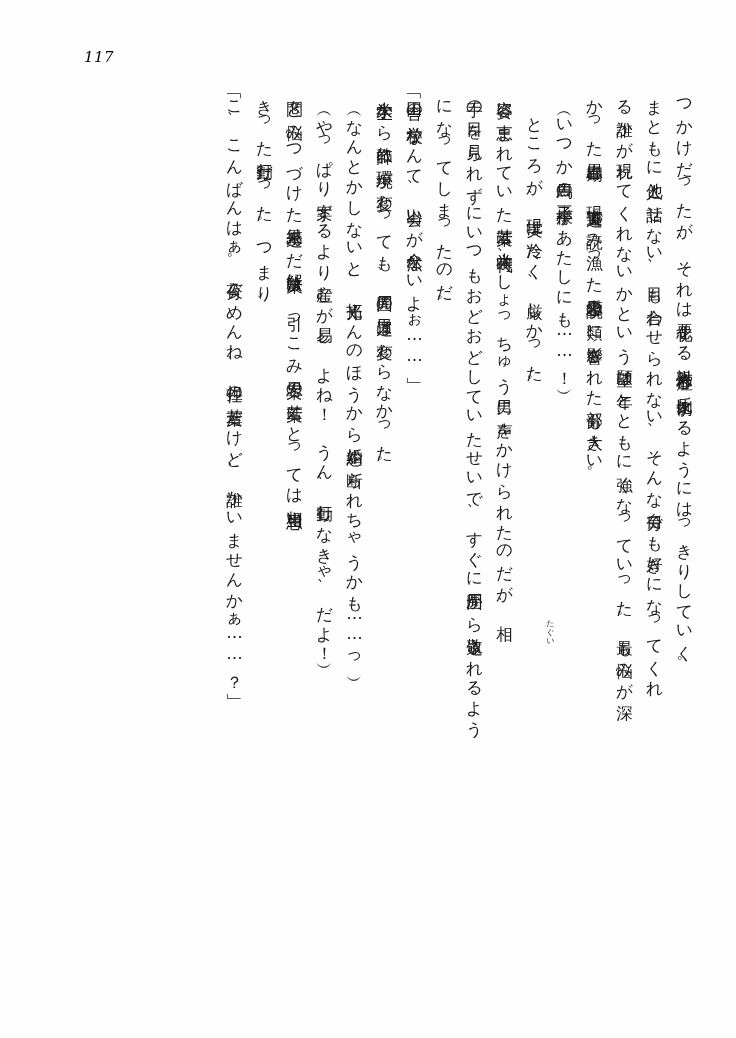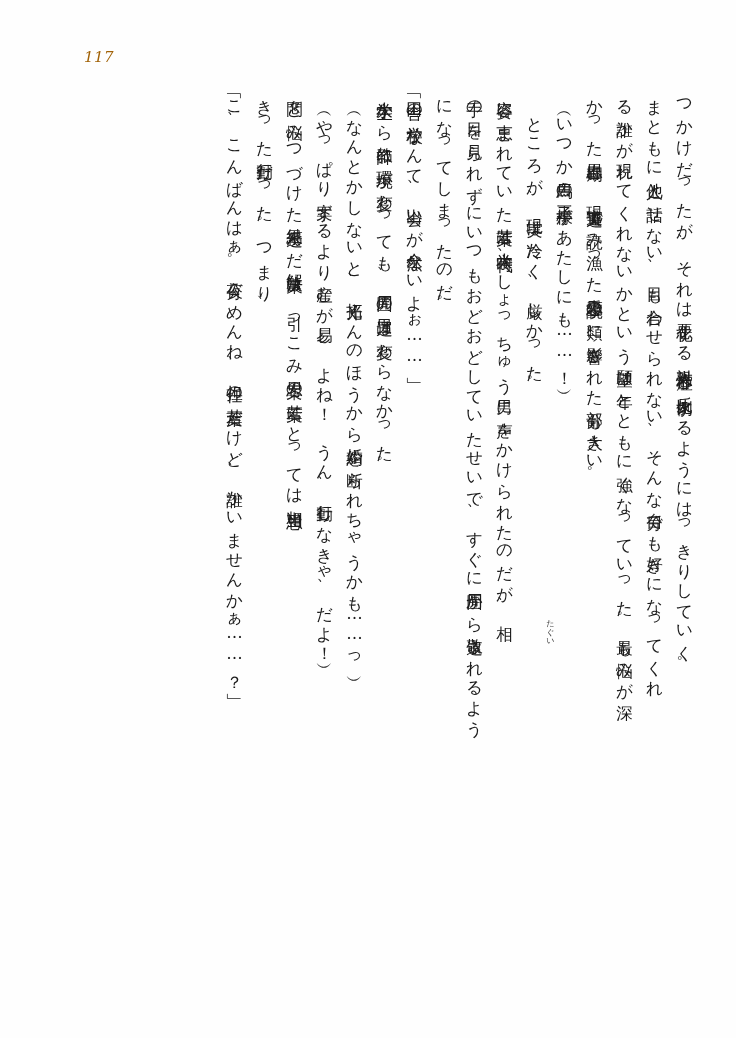--- a/index.html
+++ b/index.html
@@ -16,21 +16,21 @@
     font-family: "DejaVu Serif", serif;
     color: #1a1a1a;
   }
   .page-number {
     position: absolute;
     left: 84px;
     top: 48px;
     font-family: "DejaVu Serif", serif;
     font-style: italic;
     font-size: 15px;
-    color: #a16207;
+    color: #000000;
     letter-spacing: 0.5px;
   }
   
   .body-text {
     position: absolute;
     top: 88px;
     left: 44px;
     right: 44px;
     height: 880px;
     display: flex;

